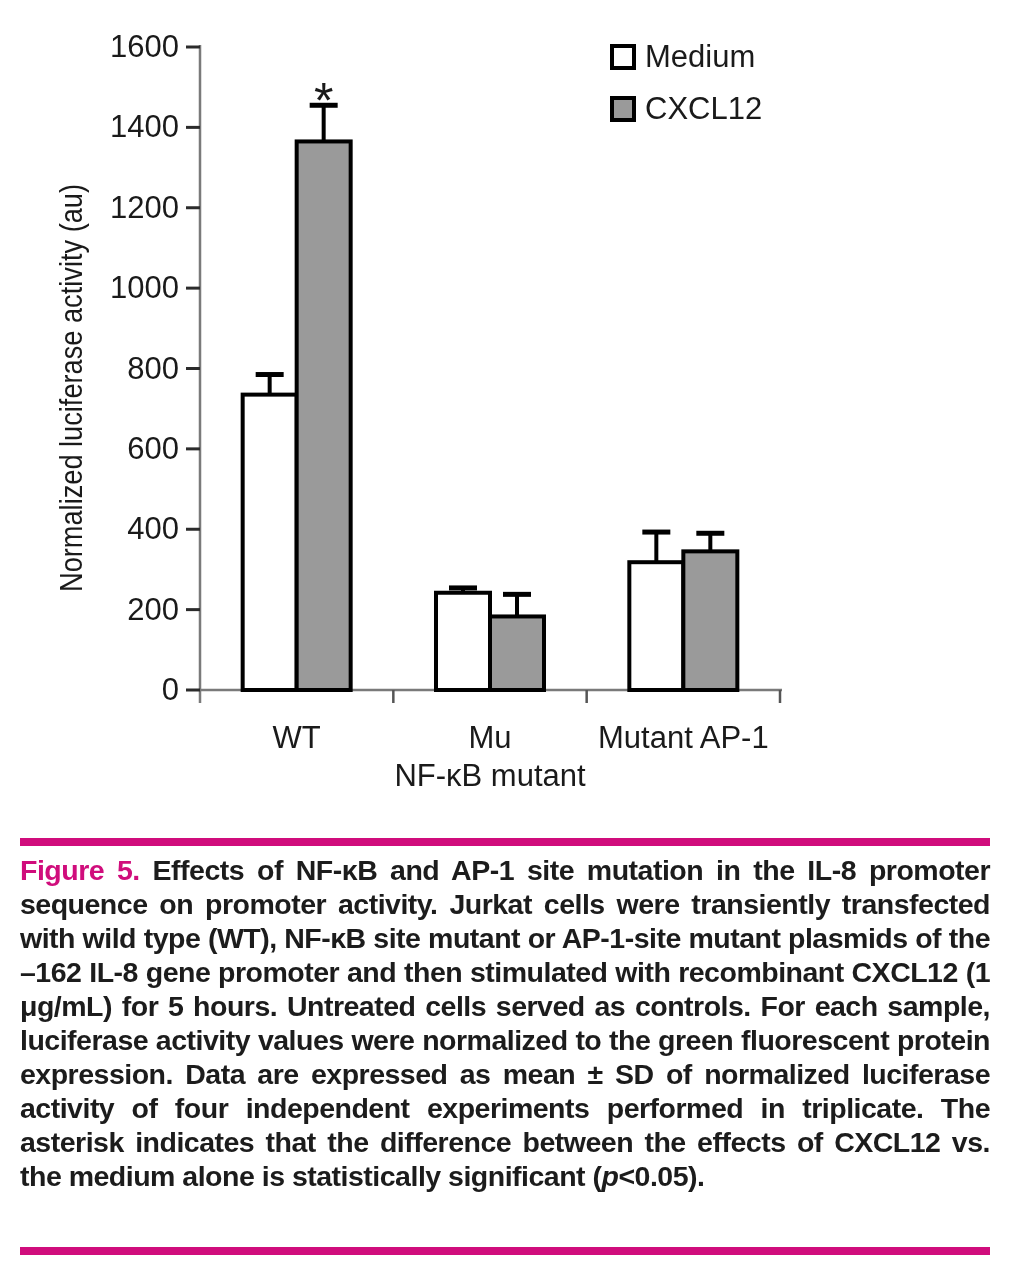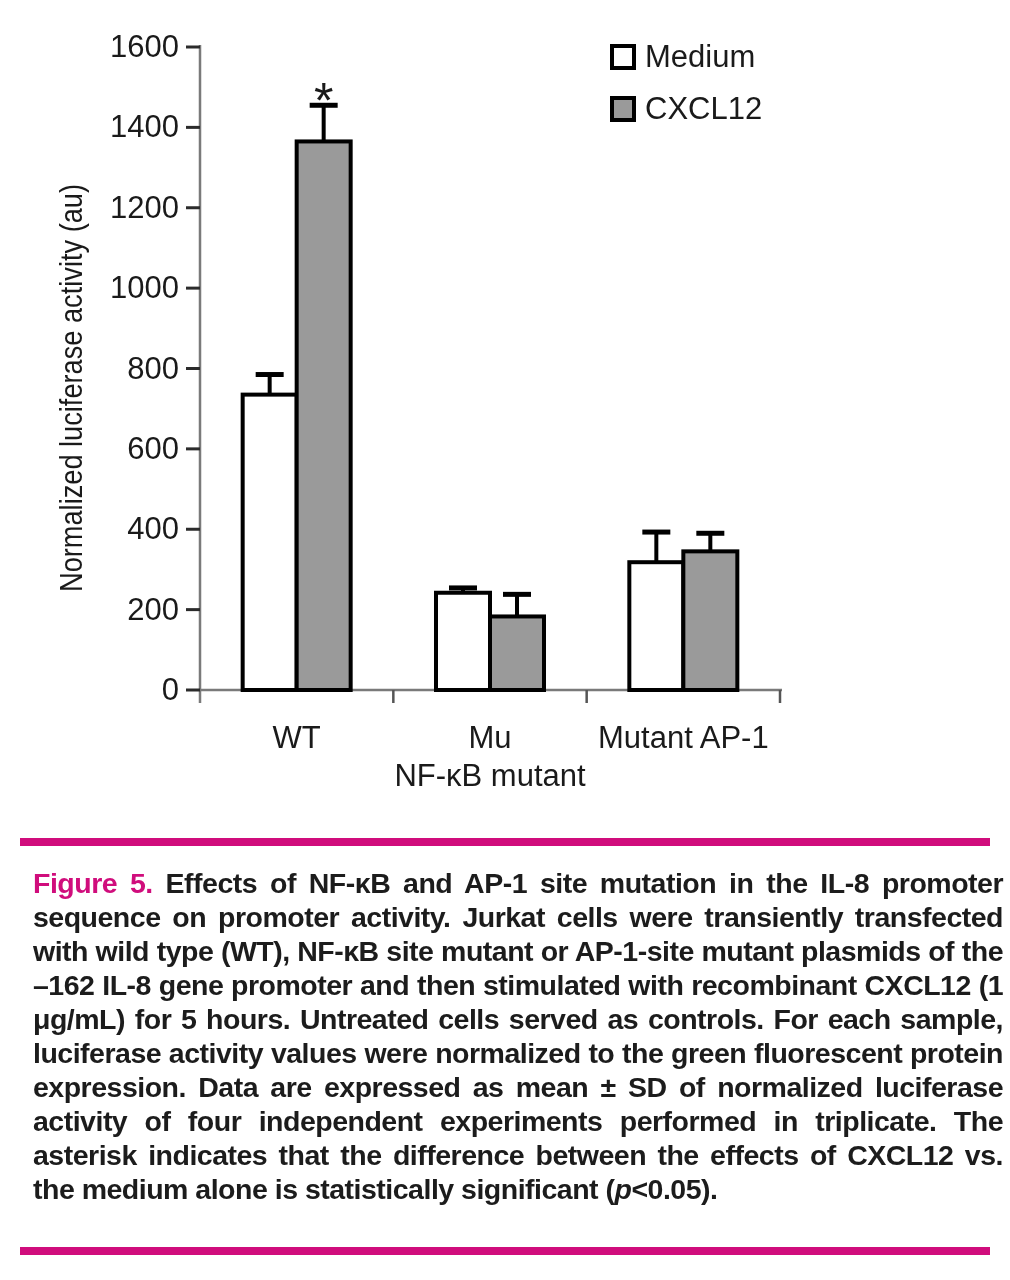--- a/index.html
+++ b/index.html
@@ -4,21 +4,21 @@
 <style>
   html,body { margin:0; padding:0; background:#ffffff; }
   body { width:1010px; height:1280px; font-family:"Liberation Sans", sans-serif; }
   .page { position:relative; width:1010px; height:1280px; background:#ffffff; overflow:hidden; }
   .chart-wrap { position:absolute; top:0; left:0; width:1010px; height:810px; }
   .chart-wrap svg { display:block; }
   .rule { position:absolute; left:20px; width:970px; height:8px; background:#d00d7c; }
   .rule-top { top:838px; }
   .rule-bottom { top:1247px; }
   .caption {
-    position:absolute; left:20px; top:853px; width:970px; margin:13px;
+    position:absolute; left:20px; top:853px; width:970px; margin:0;
     font-weight:bold; font-size:28.5px; line-height:34px;
     letter-spacing:-0.5px; text-align:justify; color:#1c1c1c;
   }
   .figure-label { color:#d00d7c; }
   .ital { font-style:italic; }
 </style>
 </head>
 <body>
 
 <div class="page">

